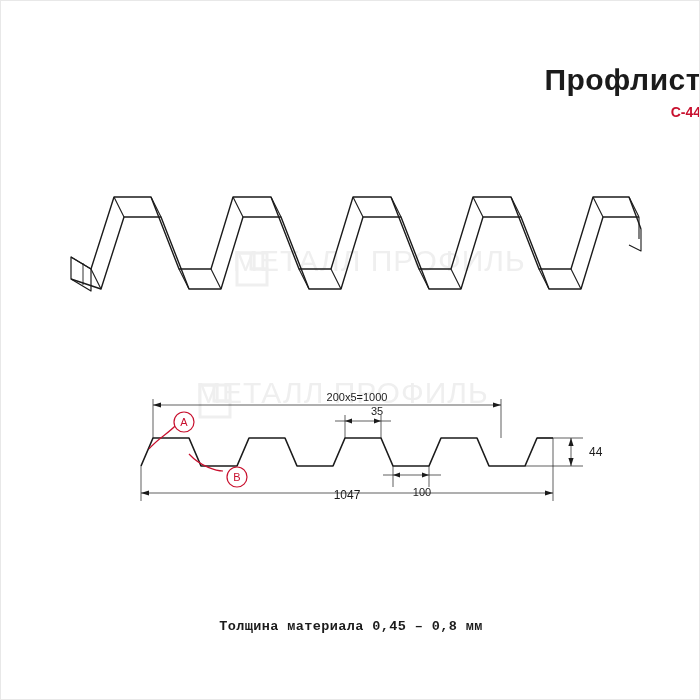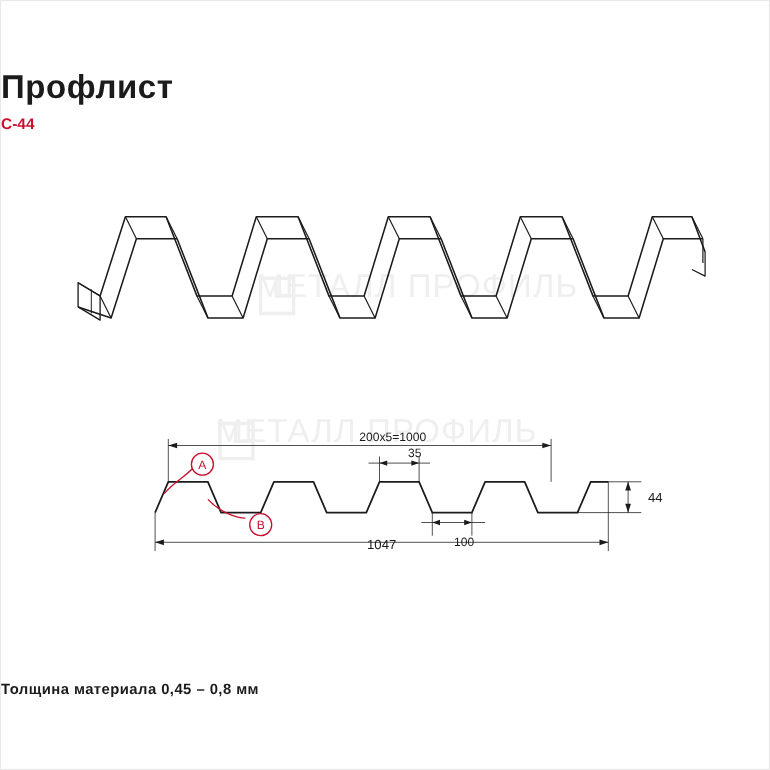--- a/index.html
+++ b/index.html
@@ -17,46 +17,47 @@
     background: #ffffff;
     overflow: hidden;
     border: 1px solid #e8e8e8;
     box-sizing: border-box;
   }
   .title {
     position: absolute;
     top: 62px;
     left: 0;
     width: 700px;
-    text-align: left;
+    text-align: right;
     font-size: 30px;
     font-weight: bold;
     color: #1b1b1b;
     letter-spacing: 0.5px;
   }
   .subtitle {
     position: absolute;
     top: 103px;
     left: 0;
     width: 700px;
-    text-align: left;
+    text-align: right;
     font-size: 14px;
     font-weight: bold;
     color: #c8102e;
   }
   .footnote {
     position: absolute;
     top: 618px;
     left: 0;
     width: 700px;
-    text-align: left;
+    text-align: center;
     font-size: 13.5px;
     font-weight: bold;
     color: #1b1b1b;
     letter-spacing: 0.4px;
+    font-family: Liberation Mono, monospace;
   }
   .svg-layer {
     position: absolute;
     top: 0;
     left: 0;
   }
   .wm {
     position: absolute;
     color: #efefef;
     font-weight: normal;

